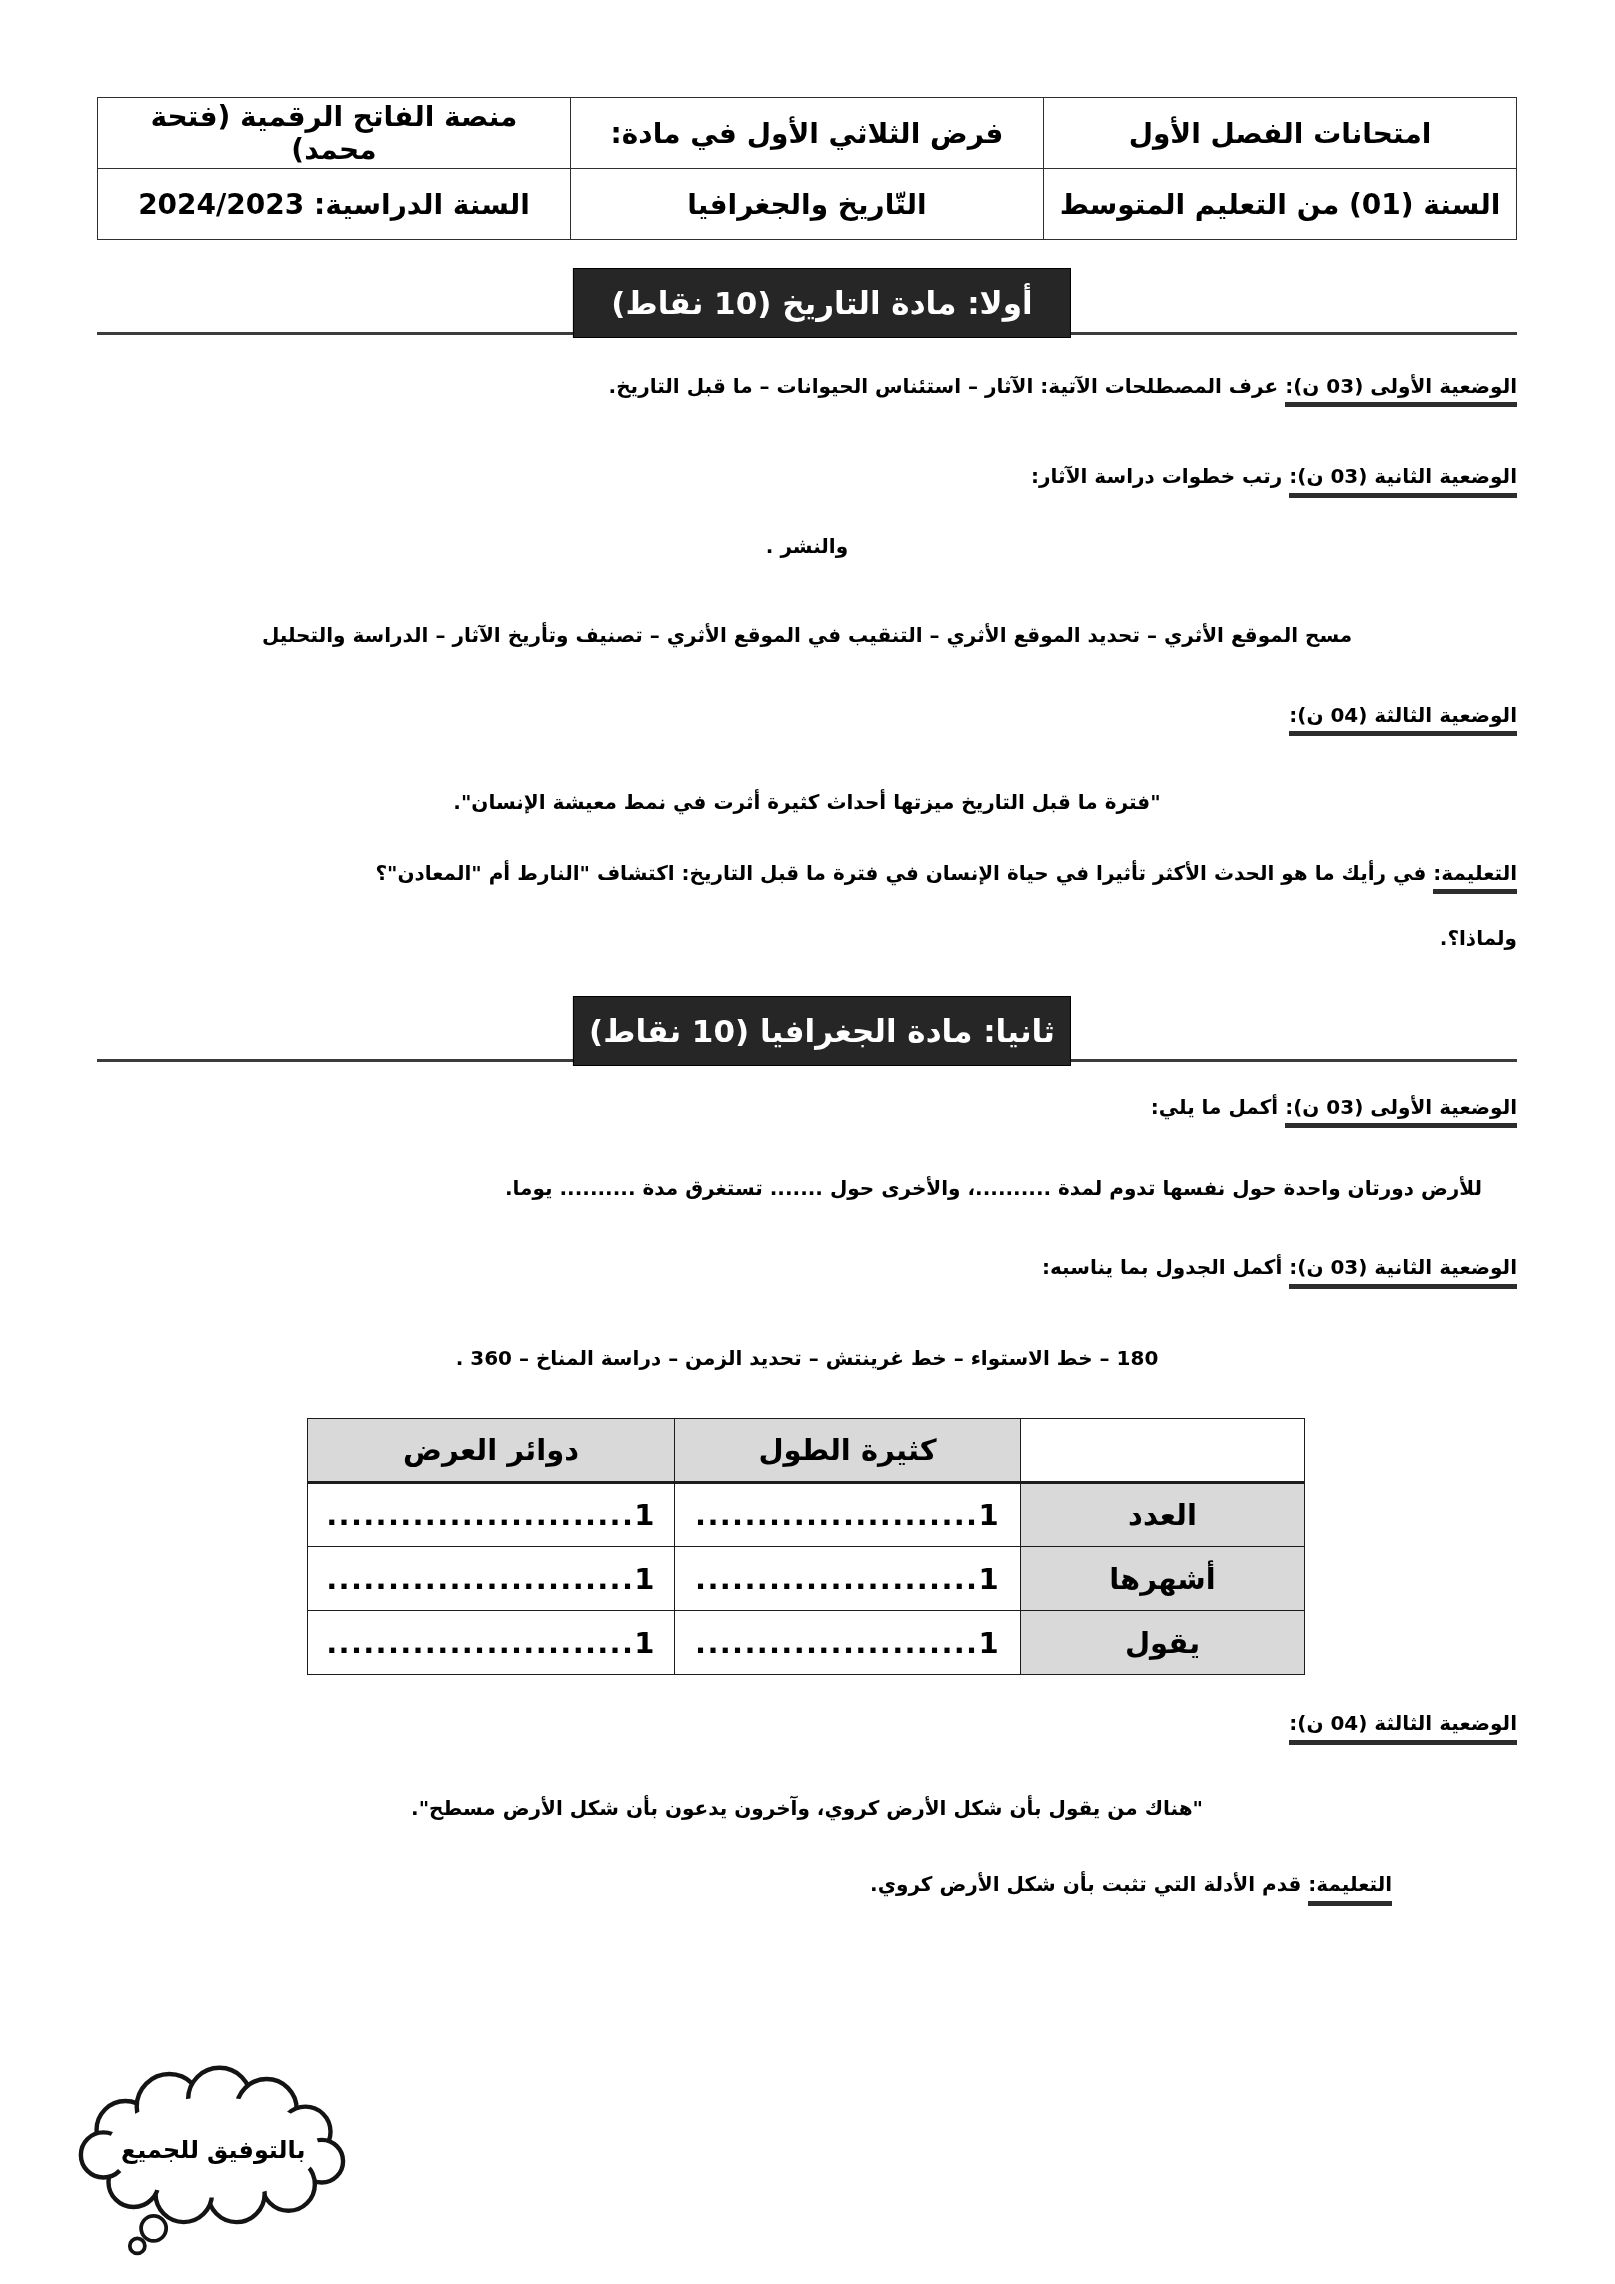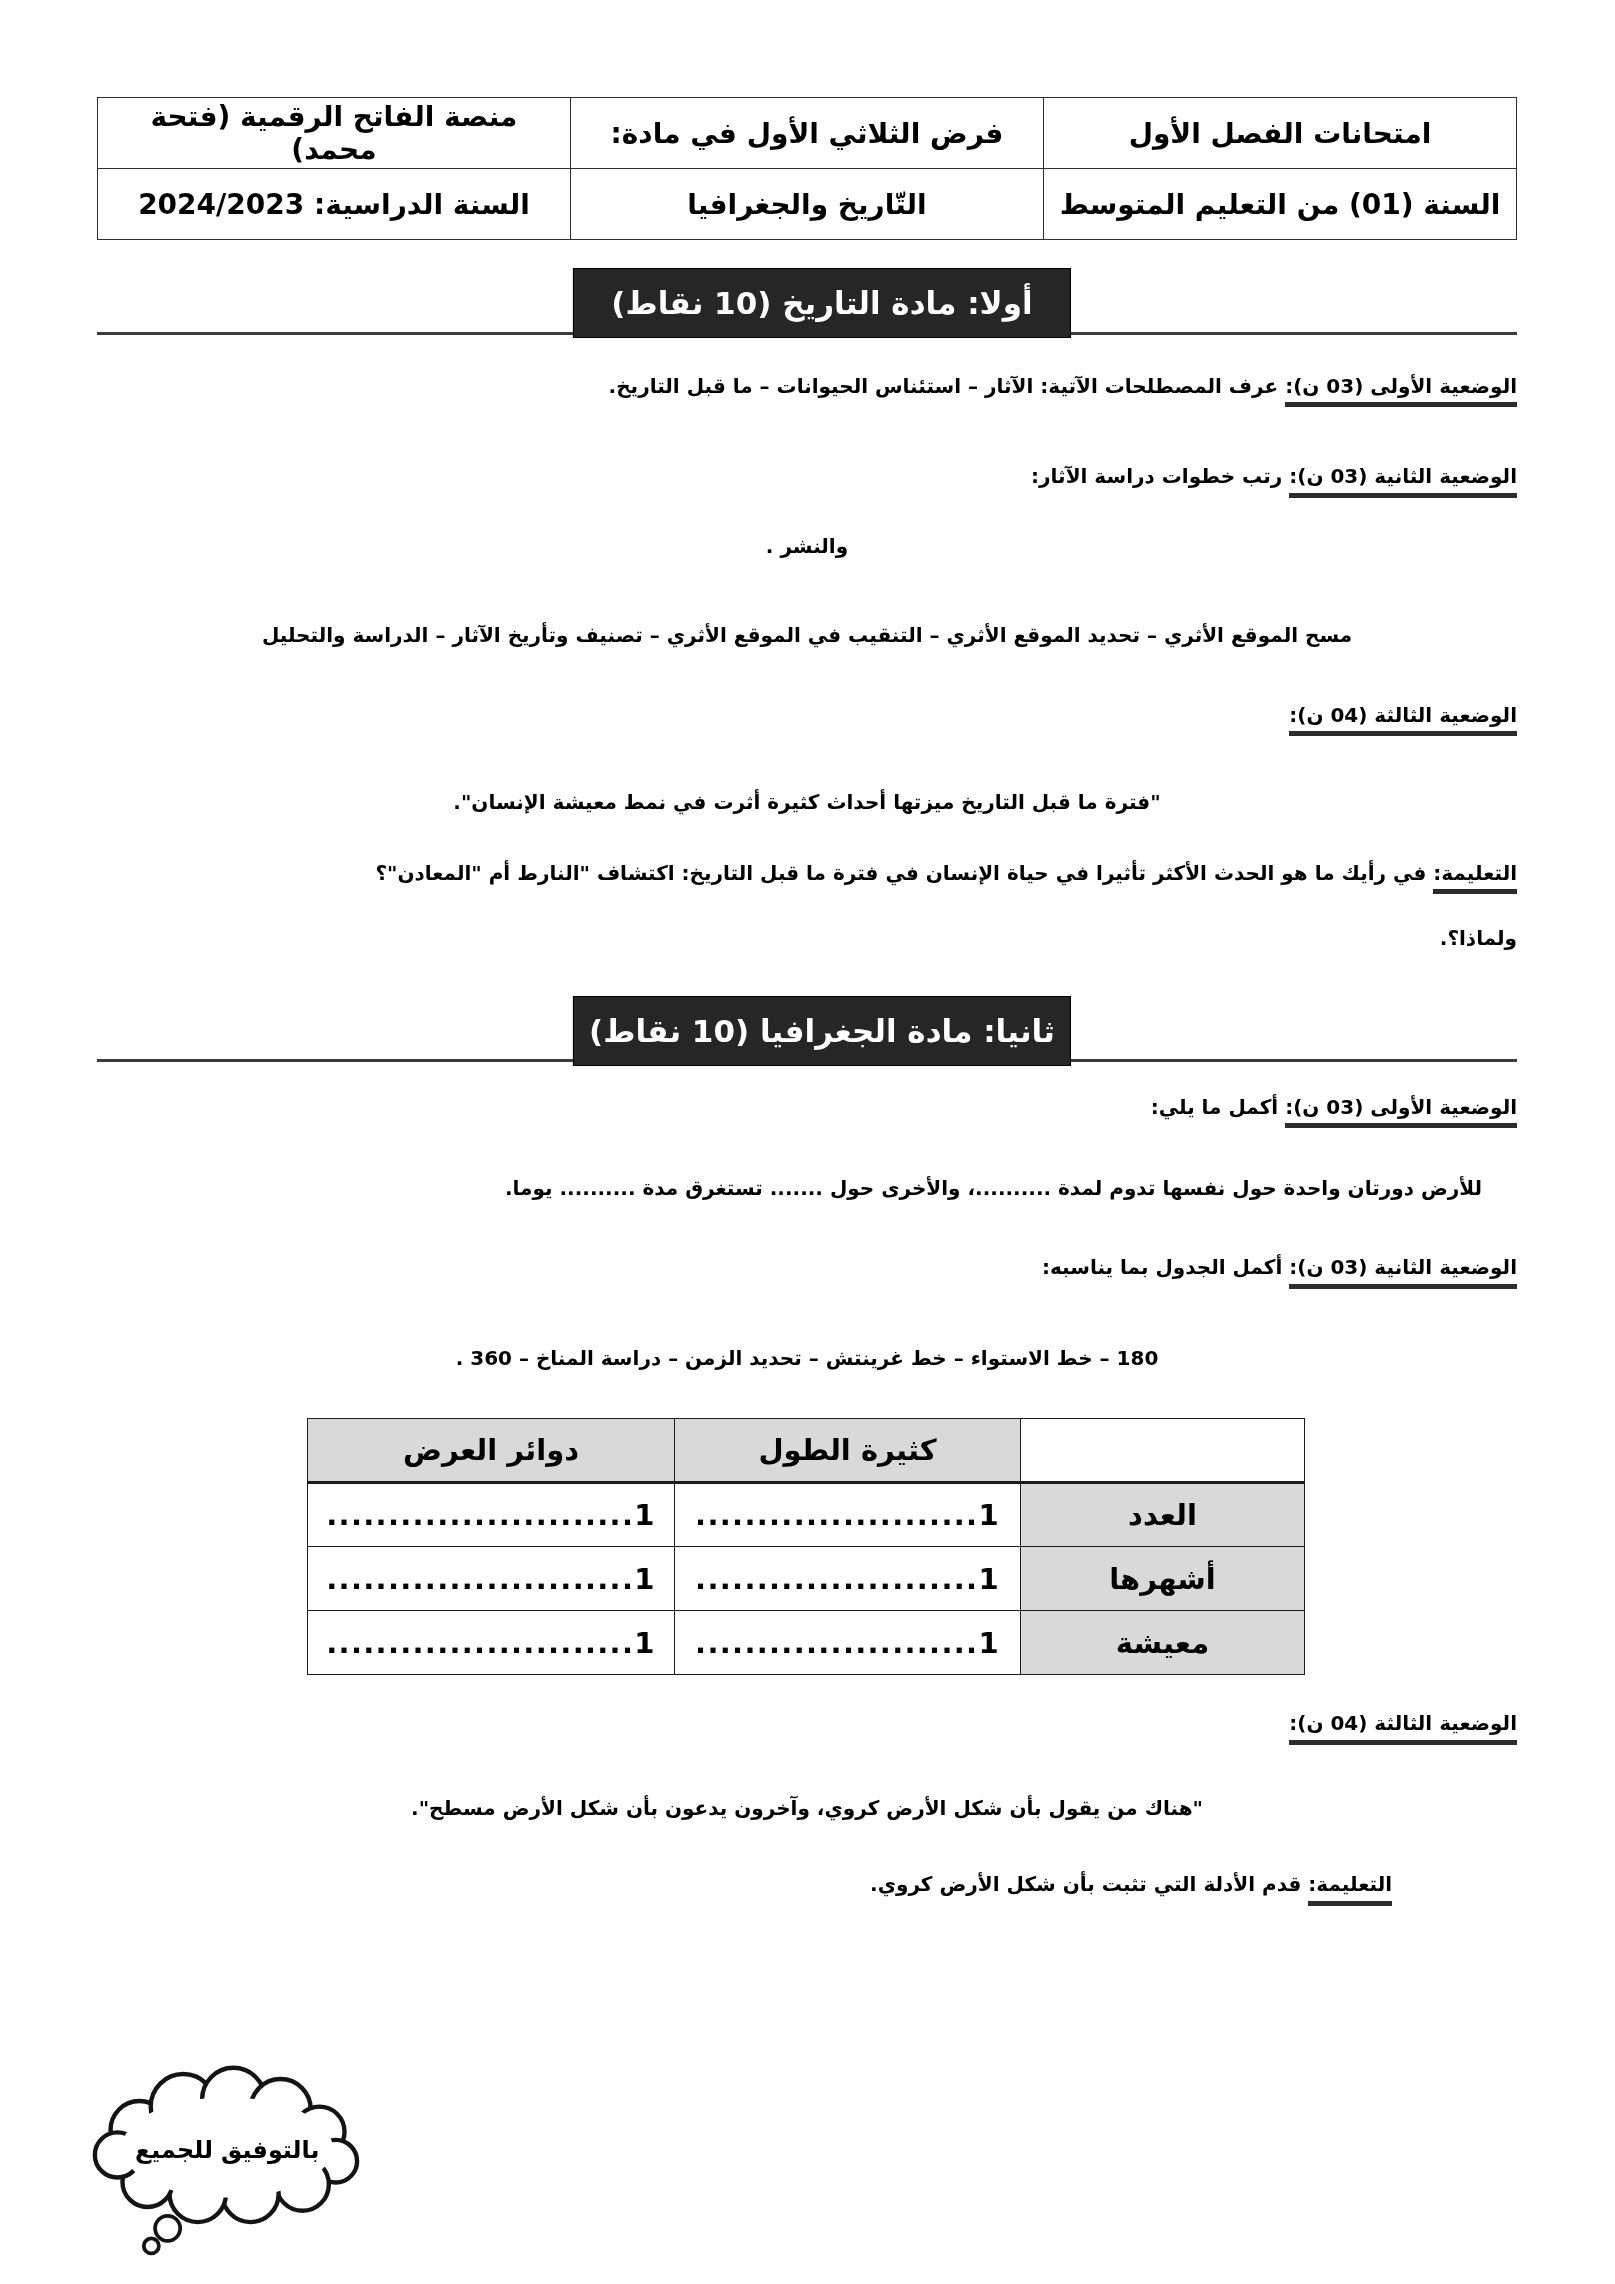--- a/index.html
+++ b/index.html
@@ -87,21 +87,21 @@
   td.cell-empty{background:#ffffff;}
   td.cell-dots{
     direction:ltr;
     font-size:26px;
     letter-spacing:1.3px;
     white-space:nowrap;
     overflow:hidden;
   }
 
   
-  .cloud-wrap{position:absolute;left:87px;top:2064px;z-index:3;}
+  .cloud-wrap{position:absolute;left:73px;top:2064px;z-index:3;}
   .cloud-text{
     font-family:"DejaVu Sans",sans-serif;
     font-weight:700;
   }
 </style>
 </head>
 <body>
 
 <div class="page">
   <div class="content">
@@ -181,21 +181,21 @@
           <td class="cell-gray">العدد</td>
           <td class="cell-dots">.......................1</td>
           <td class="cell-dots">.........................1</td>
         </tr>
         <tr>
           <td class="cell-gray">أشهرها</td>
           <td class="cell-dots">.......................1</td>
           <td class="cell-dots">.........................1</td>
         </tr>
         <tr>
-          <td class="cell-gray">معيشة</td>
+          <td class="cell-gray">يقول</td>
           <td class="cell-dots">.......................1</td>
           <td class="cell-dots">.........................1</td>
         </tr>
       </tbody>
     </table>
 
     <div class="line mt55">
       <span class="ul-label">الوضعية الثالثة (04 ن):</span>
     </div>
 

